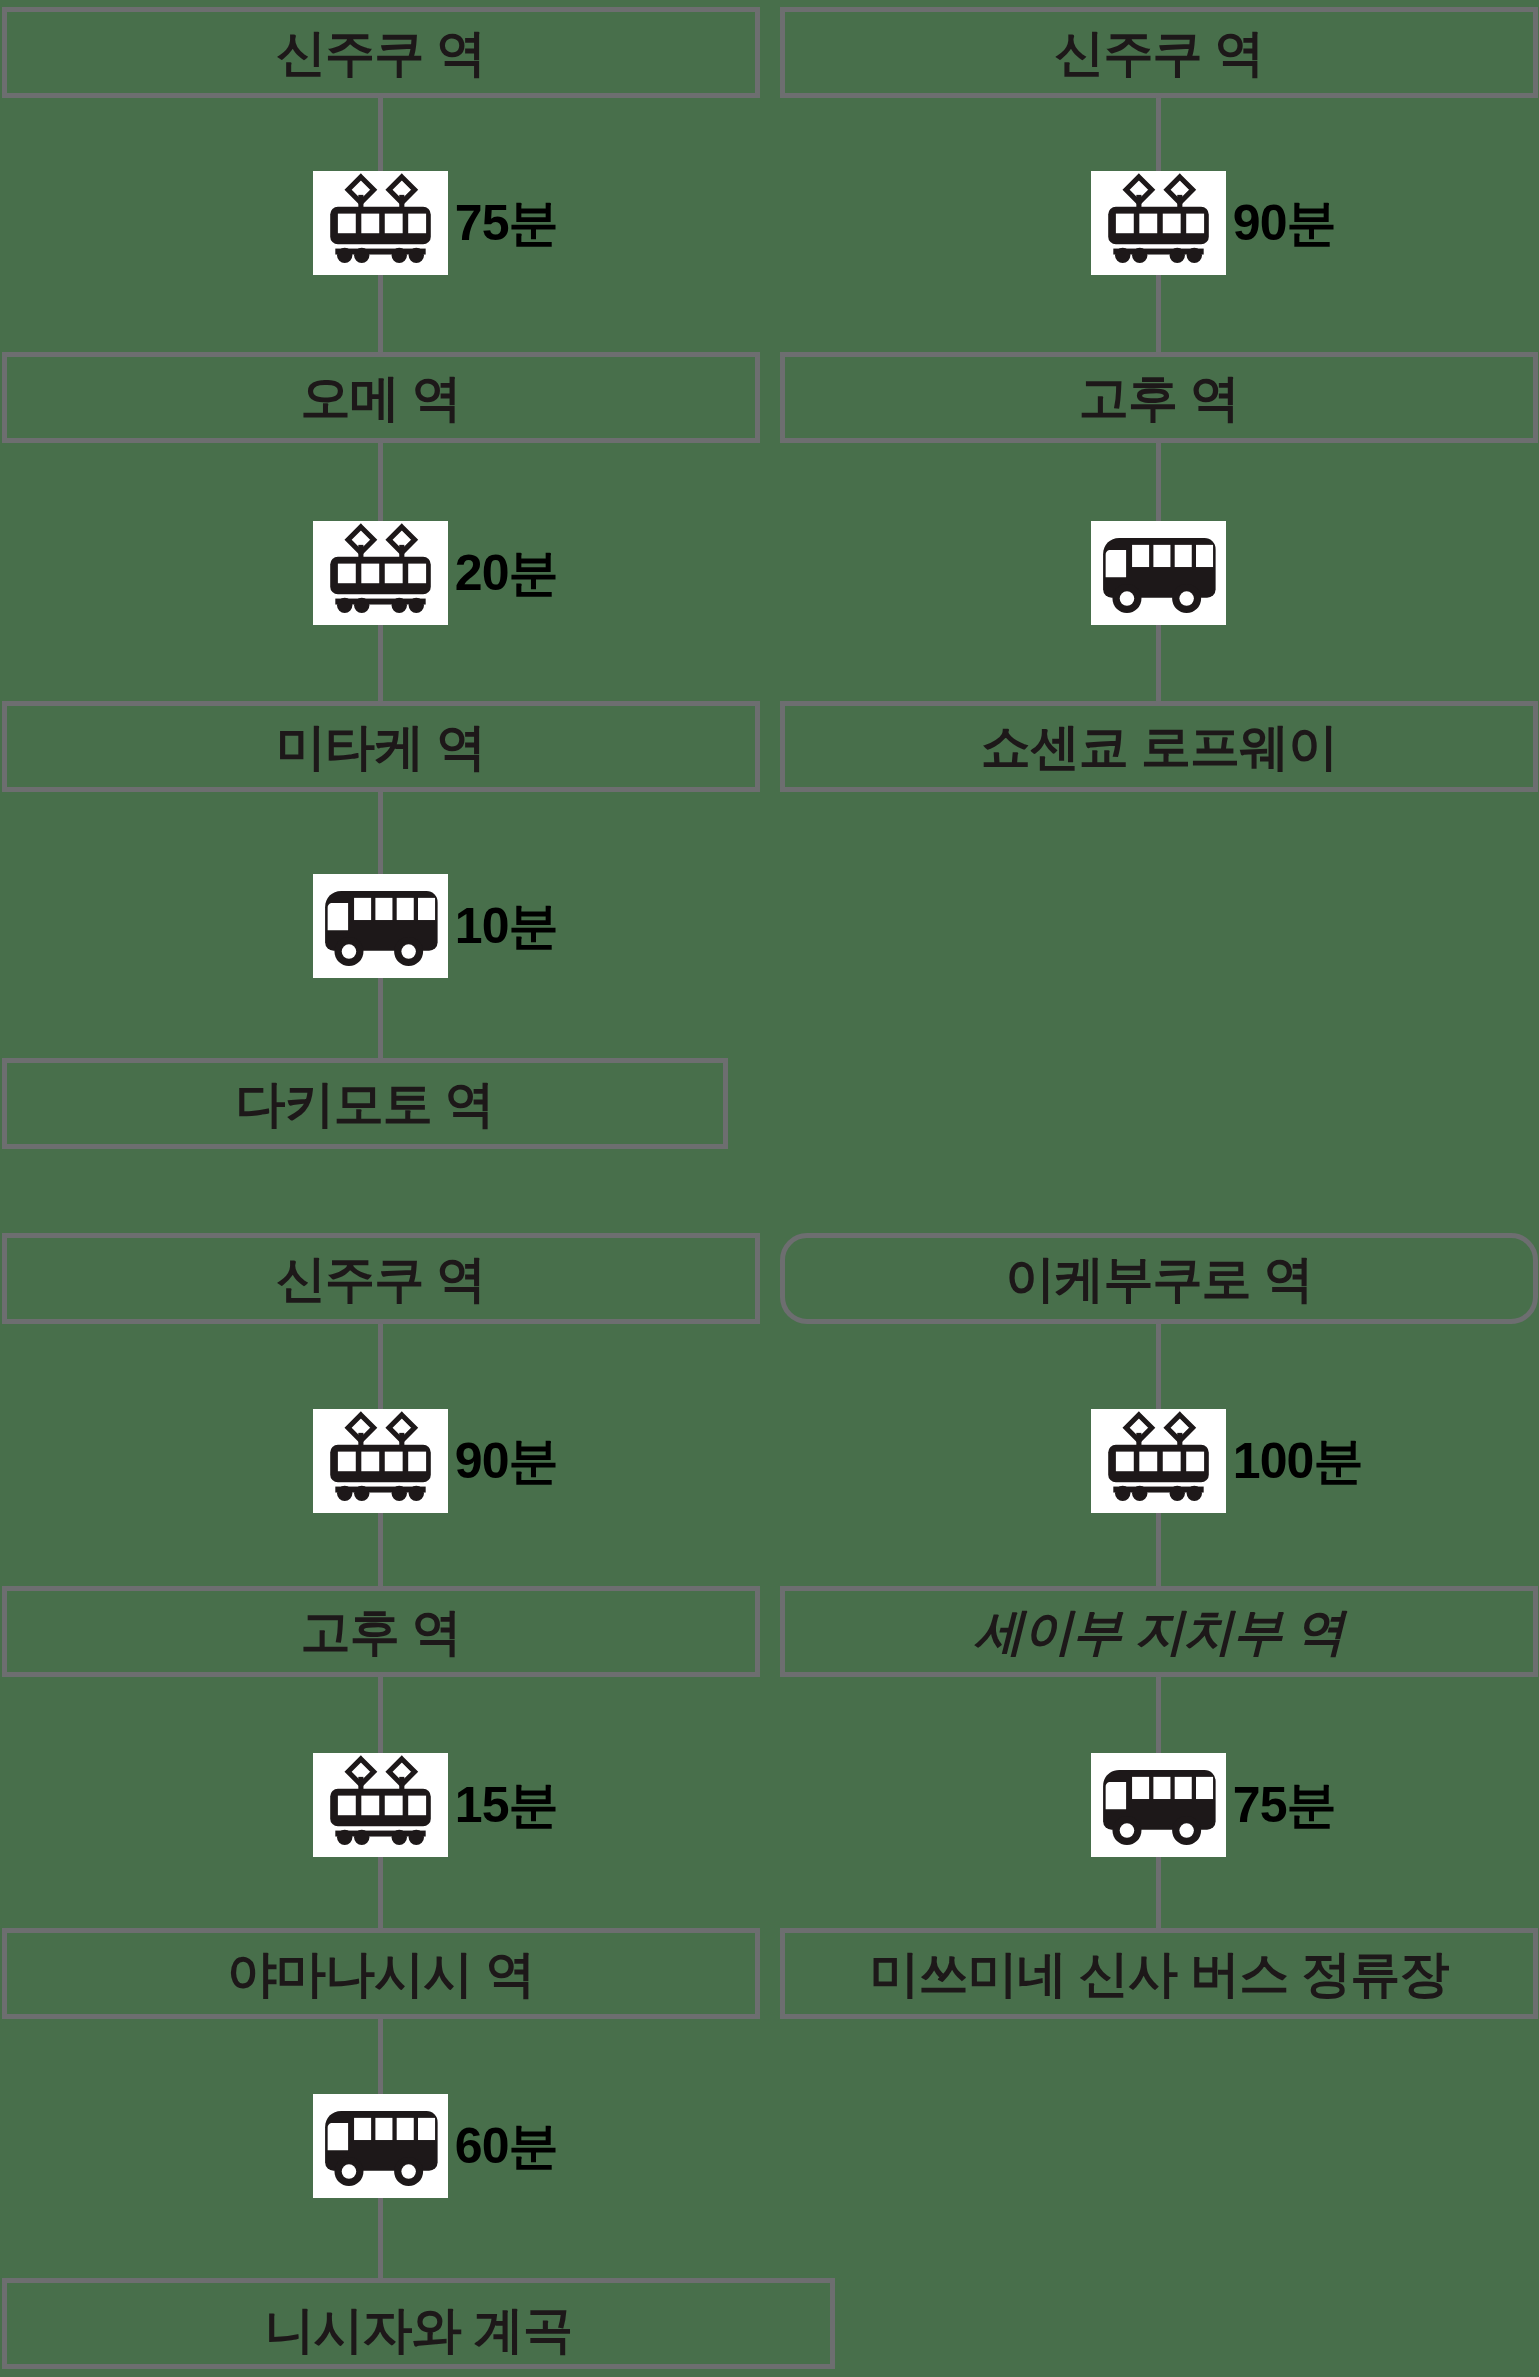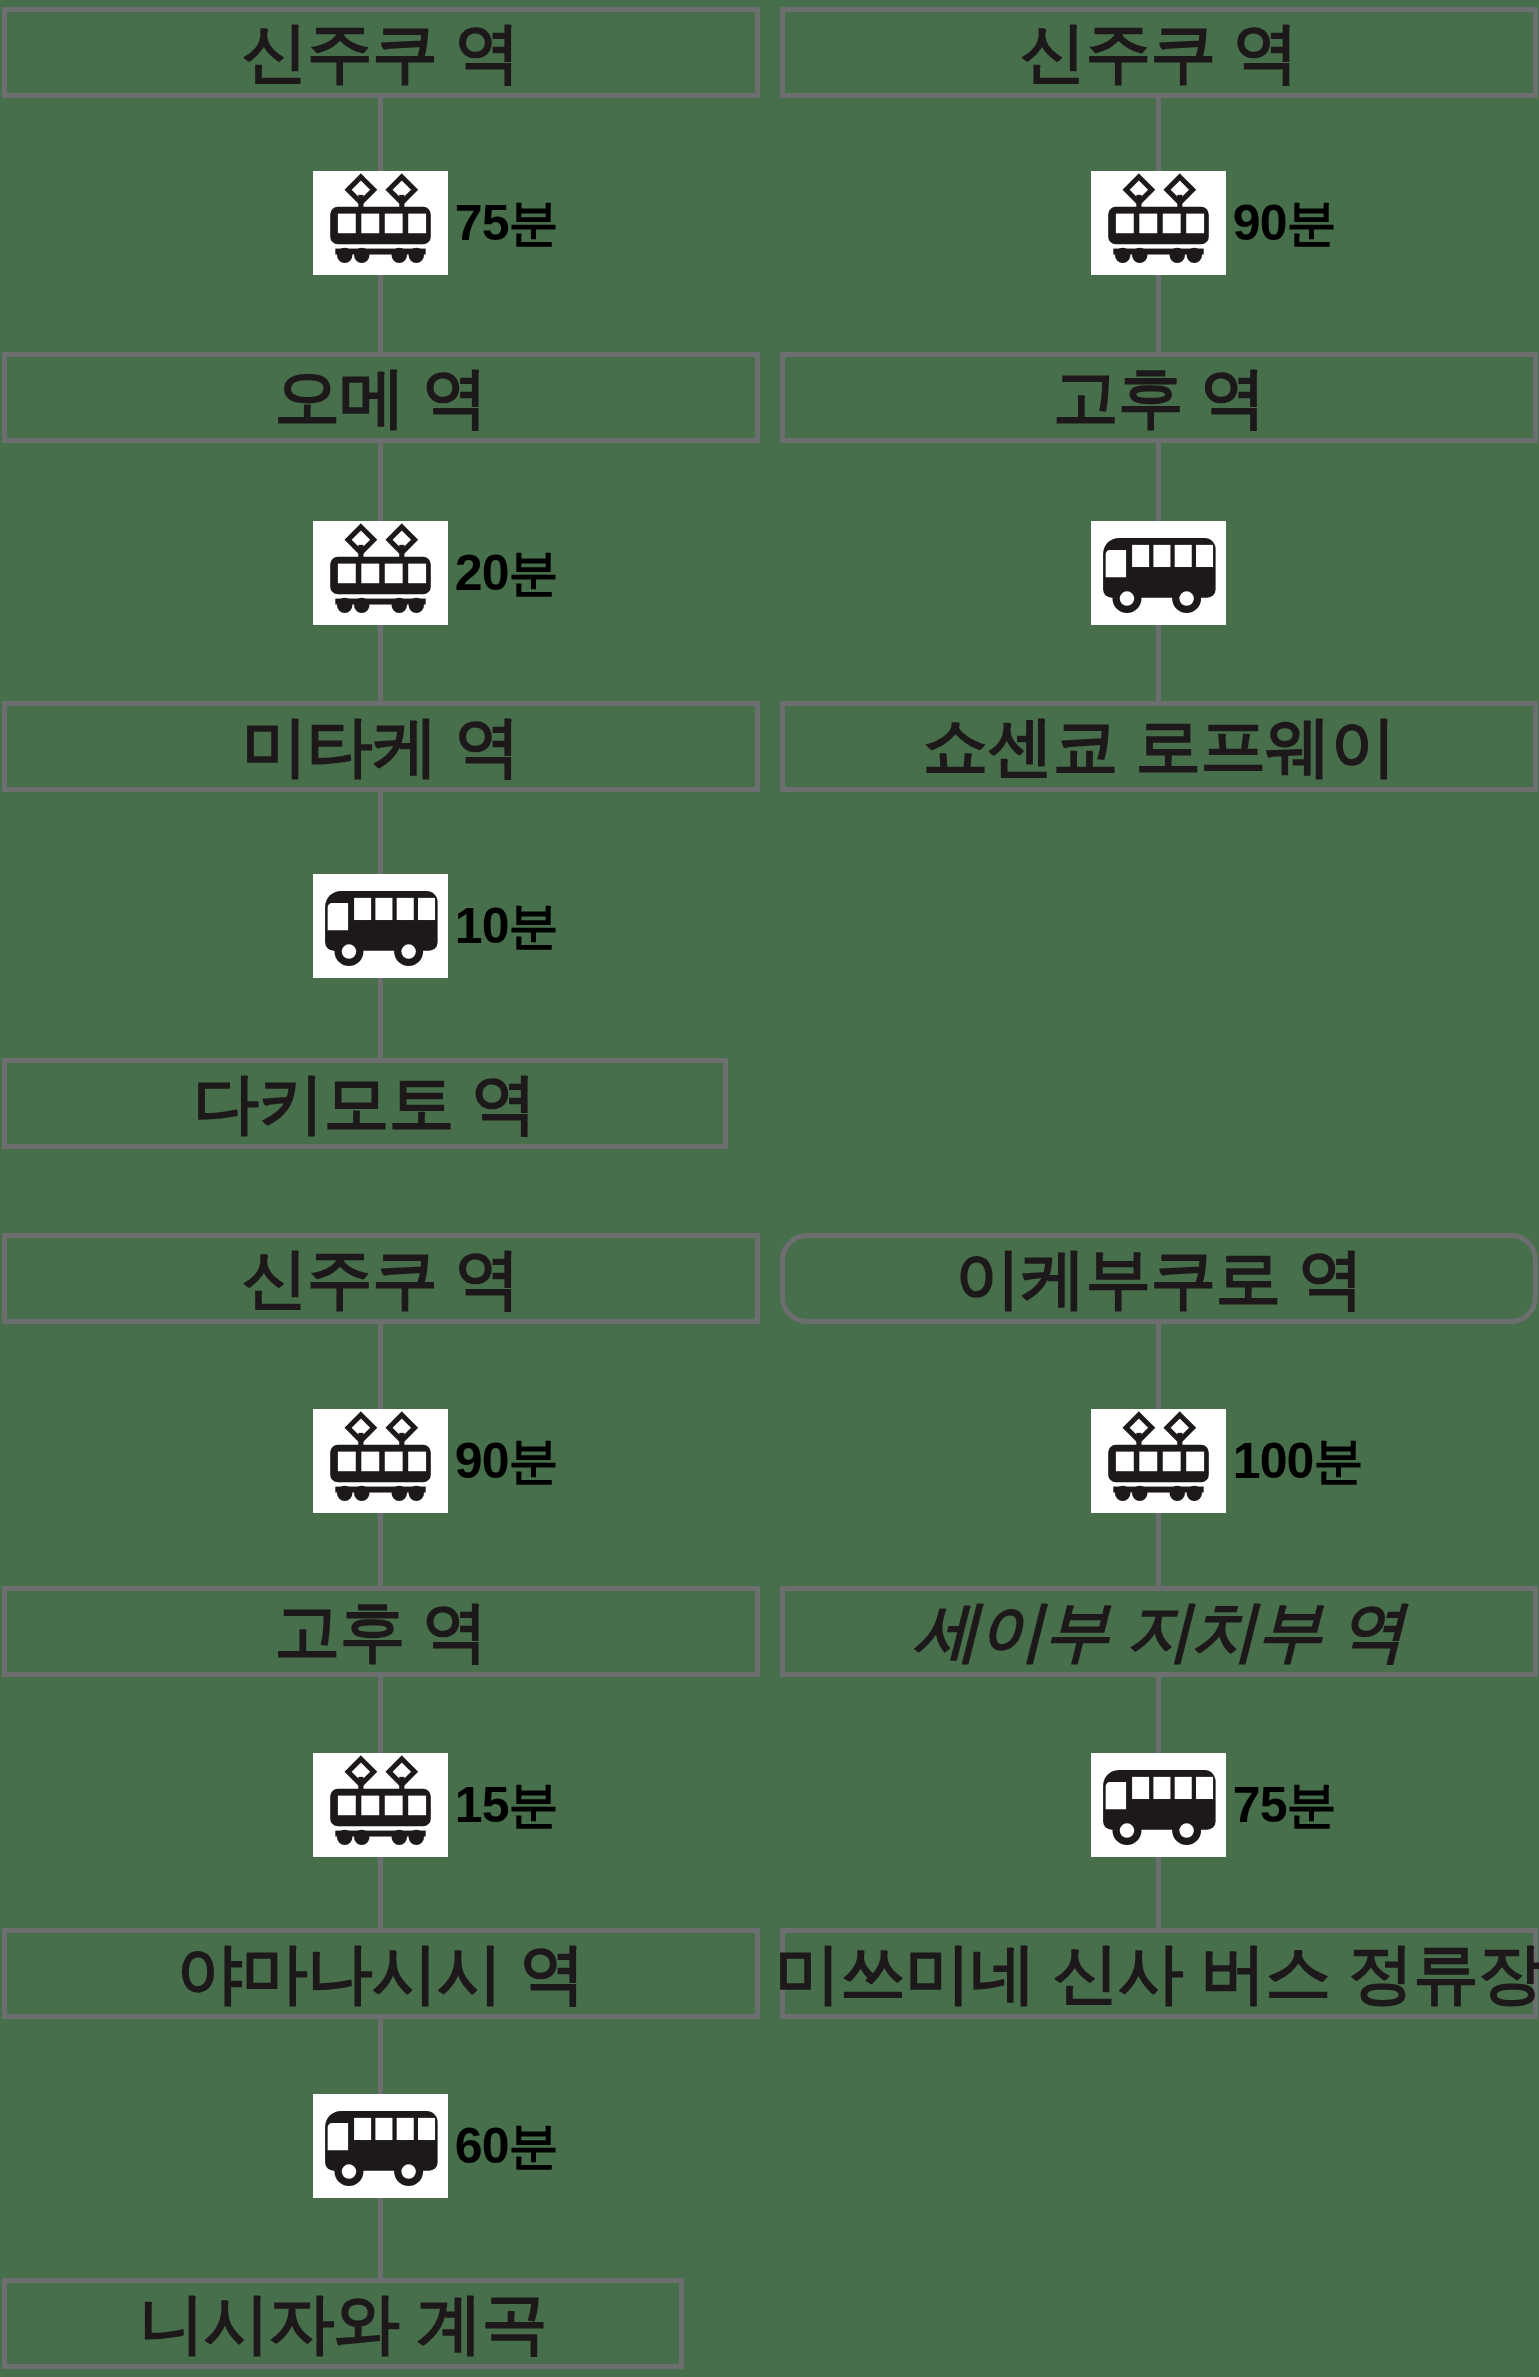--- a/index.html
+++ b/index.html
@@ -17,21 +17,21 @@
     position: absolute;
     height: 91px;
     border: 5.1px solid #6D6E70;
     box-sizing: border-box;
     display: flex;
     align-items: center;
     justify-content: center;
   }
   .station-label {
     color: #1D1819;
-    font-size: 66px;
+    font-size: 50px;
     font-weight: 800;
     letter-spacing: -0.9px;
     white-space: nowrap;
     padding-top: 1.7px;
   }
   .vline {
     position: absolute;
     width: 5.1px;
     background: #6D6E70;
   }
@@ -193,21 +193,21 @@
     <span class="station-label">야마나시시 역</span>
   </div>
   <div class="leg" style="left:313px; top:2094px;">
     <div class="icon-tile">
         <svg viewBox="0 0 158 122" width="135" height="104">
           <use href="#bus-glyph"></use>
         </svg>
       </div>
     <span class="duration-label">60분</span>
   </div>
-  <div class="station-box" style="left:1.7px; top:2278px; width:682px;">
+  <div class="station-box" style="left:1.7px; top:2278px; width:833px;align-items:flex-end;">
     <span class="station-label">니시자와 계곡</span>
   </div>
 
   <div class="vline" style="left:1156px; top:1324px; height:263px;"></div>
   <div class="vline" style="left:1156px; top:1677px; height:251px;"></div>
 
   <div class="station-box" style="left:780px; top:1233px; width:758px;border-radius:27px;">
     <span class="station-label">이케부쿠로 역</span>
   </div>
   <div class="leg" style="left:1091px; top:1409px;">

